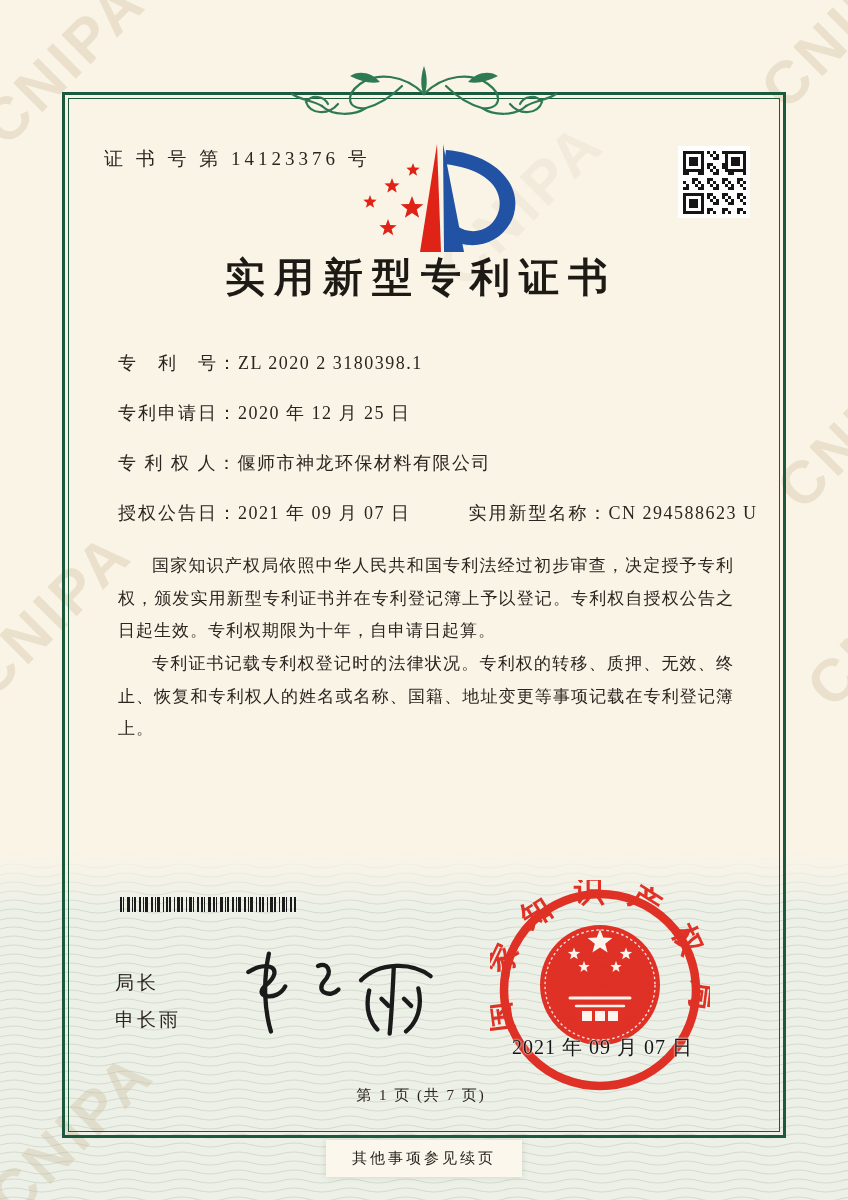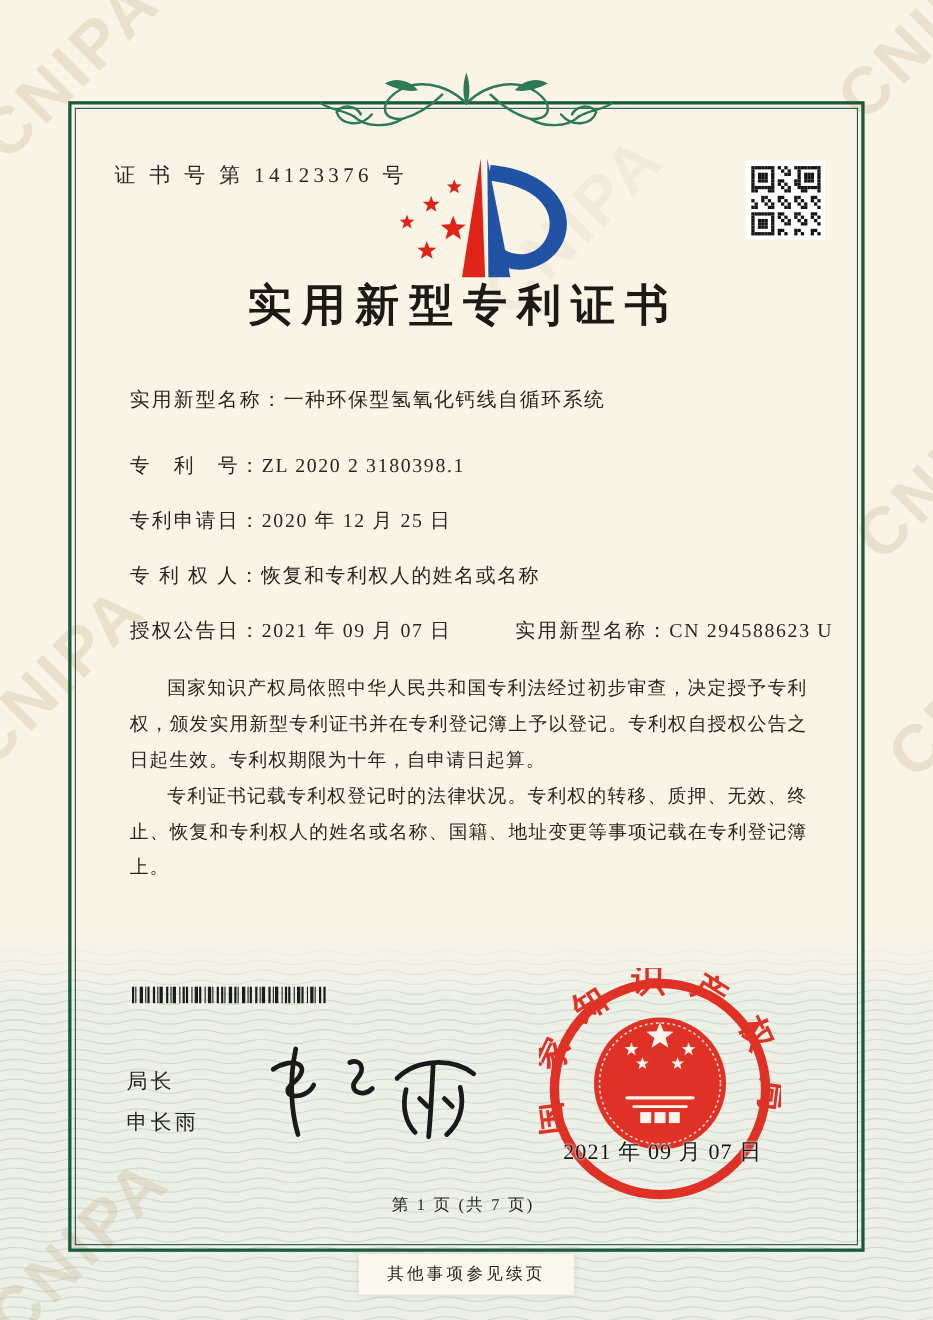--- a/index.html
+++ b/index.html
@@ -358,31 +358,28 @@
       <b style="left: 39px; top: 60px;"></b>
       <b style="left: 45px; top: 60px;"></b>
       <b style="left: 54px; top: 60px;"></b>
       <b style="left: 60px; top: 60px;"></b>
     </div>
 </div>
 
 <div class="abs title">实用新型专利证书</div>
 
 <div class="abs fields">
-  <div class="row first">
-    <span class="lbl">实用新型名称：</span><span class="val">一种环保型氢氧化钙线自循环系统</span>
-  </div>
   <div class="row">
     <span class="lbl">专　利　号：</span><span class="val">ZL 2020 2 3180398.1</span>
   </div>
   <div class="row">
     <span class="lbl">专利申请日：</span><span class="val">2020 年 12 月 25 日</span>
   </div>
   <div class="row">
-    <span class="lbl">专 利 权 人：</span><span class="val">恢复和专利权人的姓名或名称</span>
+    <span class="lbl">专 利 权 人：</span><span class="val">偃师市神龙环保材料有限公司</span>
   </div>
   <div class="row grant">
     <span class="lbl">授权公告日：</span><span class="val">2021 年 09 月 07 日</span><span class="lbl pair2">实用新型名称：</span><span class="val">CN 294588623 U</span>
   </div>
   <div class="paras">
     <p>国家知识产权局依照中华人民共和国专利法经过初步审查，决定授予专利权，颁发实用新型专利证书并在专利登记簿上予以登记。专利权自授权公告之日起生效。专利权期限为十年，自申请日起算。</p>
     <p>专利证书记载专利权登记时的法律状况。专利权的转移、质押、无效、终止、恢复和专利权人的姓名或名称、国籍、地址变更等事项记载在专利登记簿上。</p>
   </div>
 </div>
 

